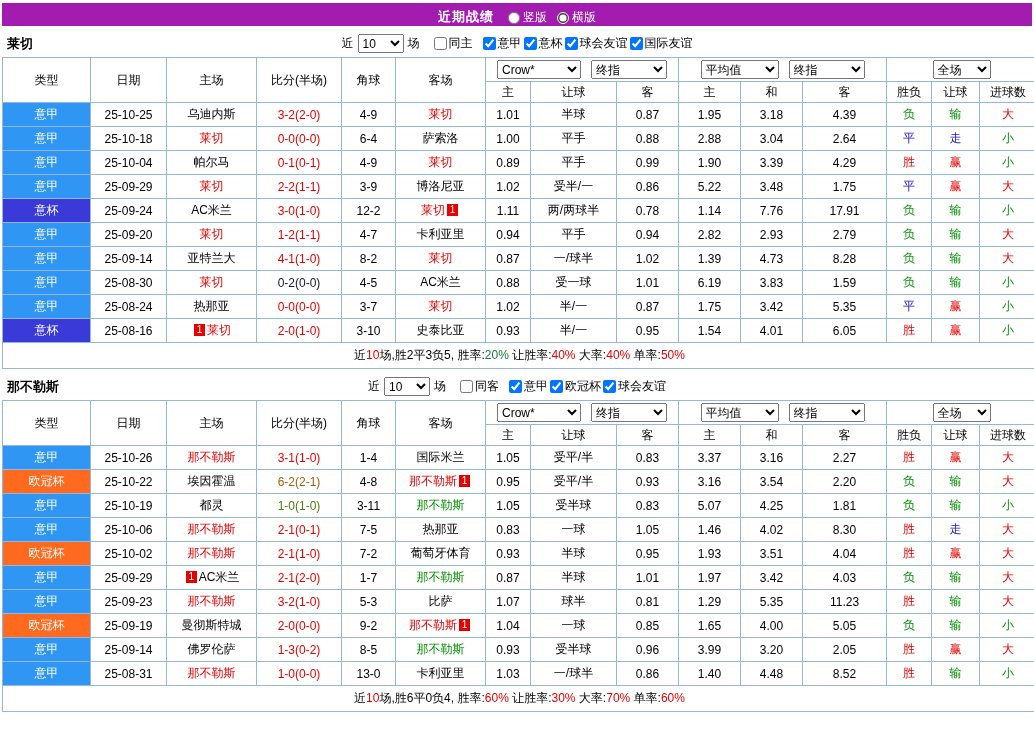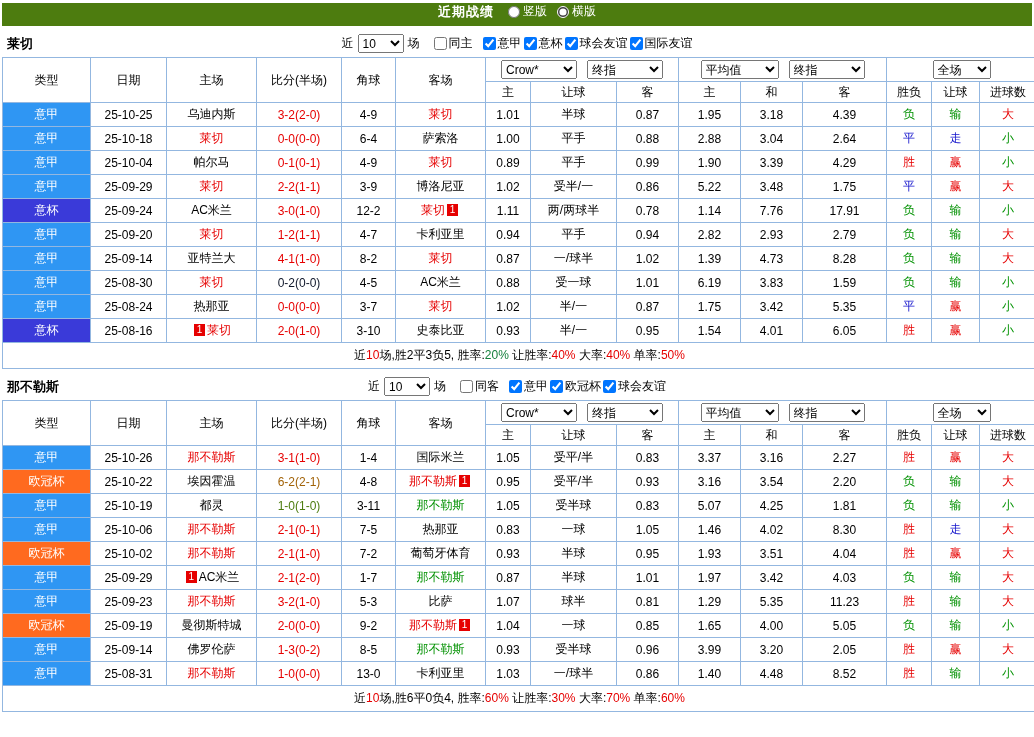--- a/index.html
+++ b/index.html
@@ -7,22 +7,22 @@
   body {
     width: 1034px; height: 737px; overflow: hidden;
     background: #fff; color: #000;
     font-family: "Liberation Sans", "DejaVu Sans", sans-serif;
     font-size: 12px;
   }
   .page { width: 1034px; height: 737px; padding: 3px 2px 2px; }
 
   
   .titlebar {
-    height: 23px; background: #4d7c0f; color: #fff;
-    display: flex; align-items: flex-start; justify-content: center; gap: 14px;
+    height: 23px; background: #a21caf; color: #fff;
+    display: flex; align-items: flex-end; justify-content: center; gap: 14px;
     margin-bottom: 3px;
   }
   .titlebar .t { font-weight: bold; font-size: 13px; letter-spacing: 1px; }
   .titlebar label { display: inline-flex; align-items: center; gap: 3px; cursor: pointer; }
   .titlebar input { accent-color: #fff; margin: 0; width: 12px; height: 12px; }
 
   
   .filterbar { position: relative; height: 27px; display: flex; align-items: center; justify-content: center; }
   .team-label { position: absolute; left: 5px; font-weight: bold; font-size: 13px; }
   .filter-controls { display: flex; align-items: center; gap: 4px; }
@@ -43,21 +43,21 @@
   tbody td { height: 24px; }
   td.summary { height: 26px; color: #000; }
   .type-cell { color: #fff; }
   .badge {
     display: inline-block; background: #e60000; color: #fff;
     font-size: 10px; line-height: 12px; min-width: 11px; height: 12px;
     margin: 0 2px; vertical-align: 1px;
   }
   .selrow { display: inline-flex; gap: 10px; align-items: center; justify-content: center; }
   select.sel { font-size: 12px; height: 19px; font-family: inherit; }
-  .w66 { width: 76px; } .w54 { width: 76px; } .w76 { width: 78px; } .w56 { width: 58px; }
+  .w66 { width: 84px; } .w54 { width: 76px; } .w76 { width: 78px; } .w56 { width: 58px; }
   section { margin-top: 4px; }
 </style>
 </head>
 <body>
 
 <div class="page">
 
   <div class="titlebar">
     <span class="t">近期战绩</span>
     <span class="selrow">

